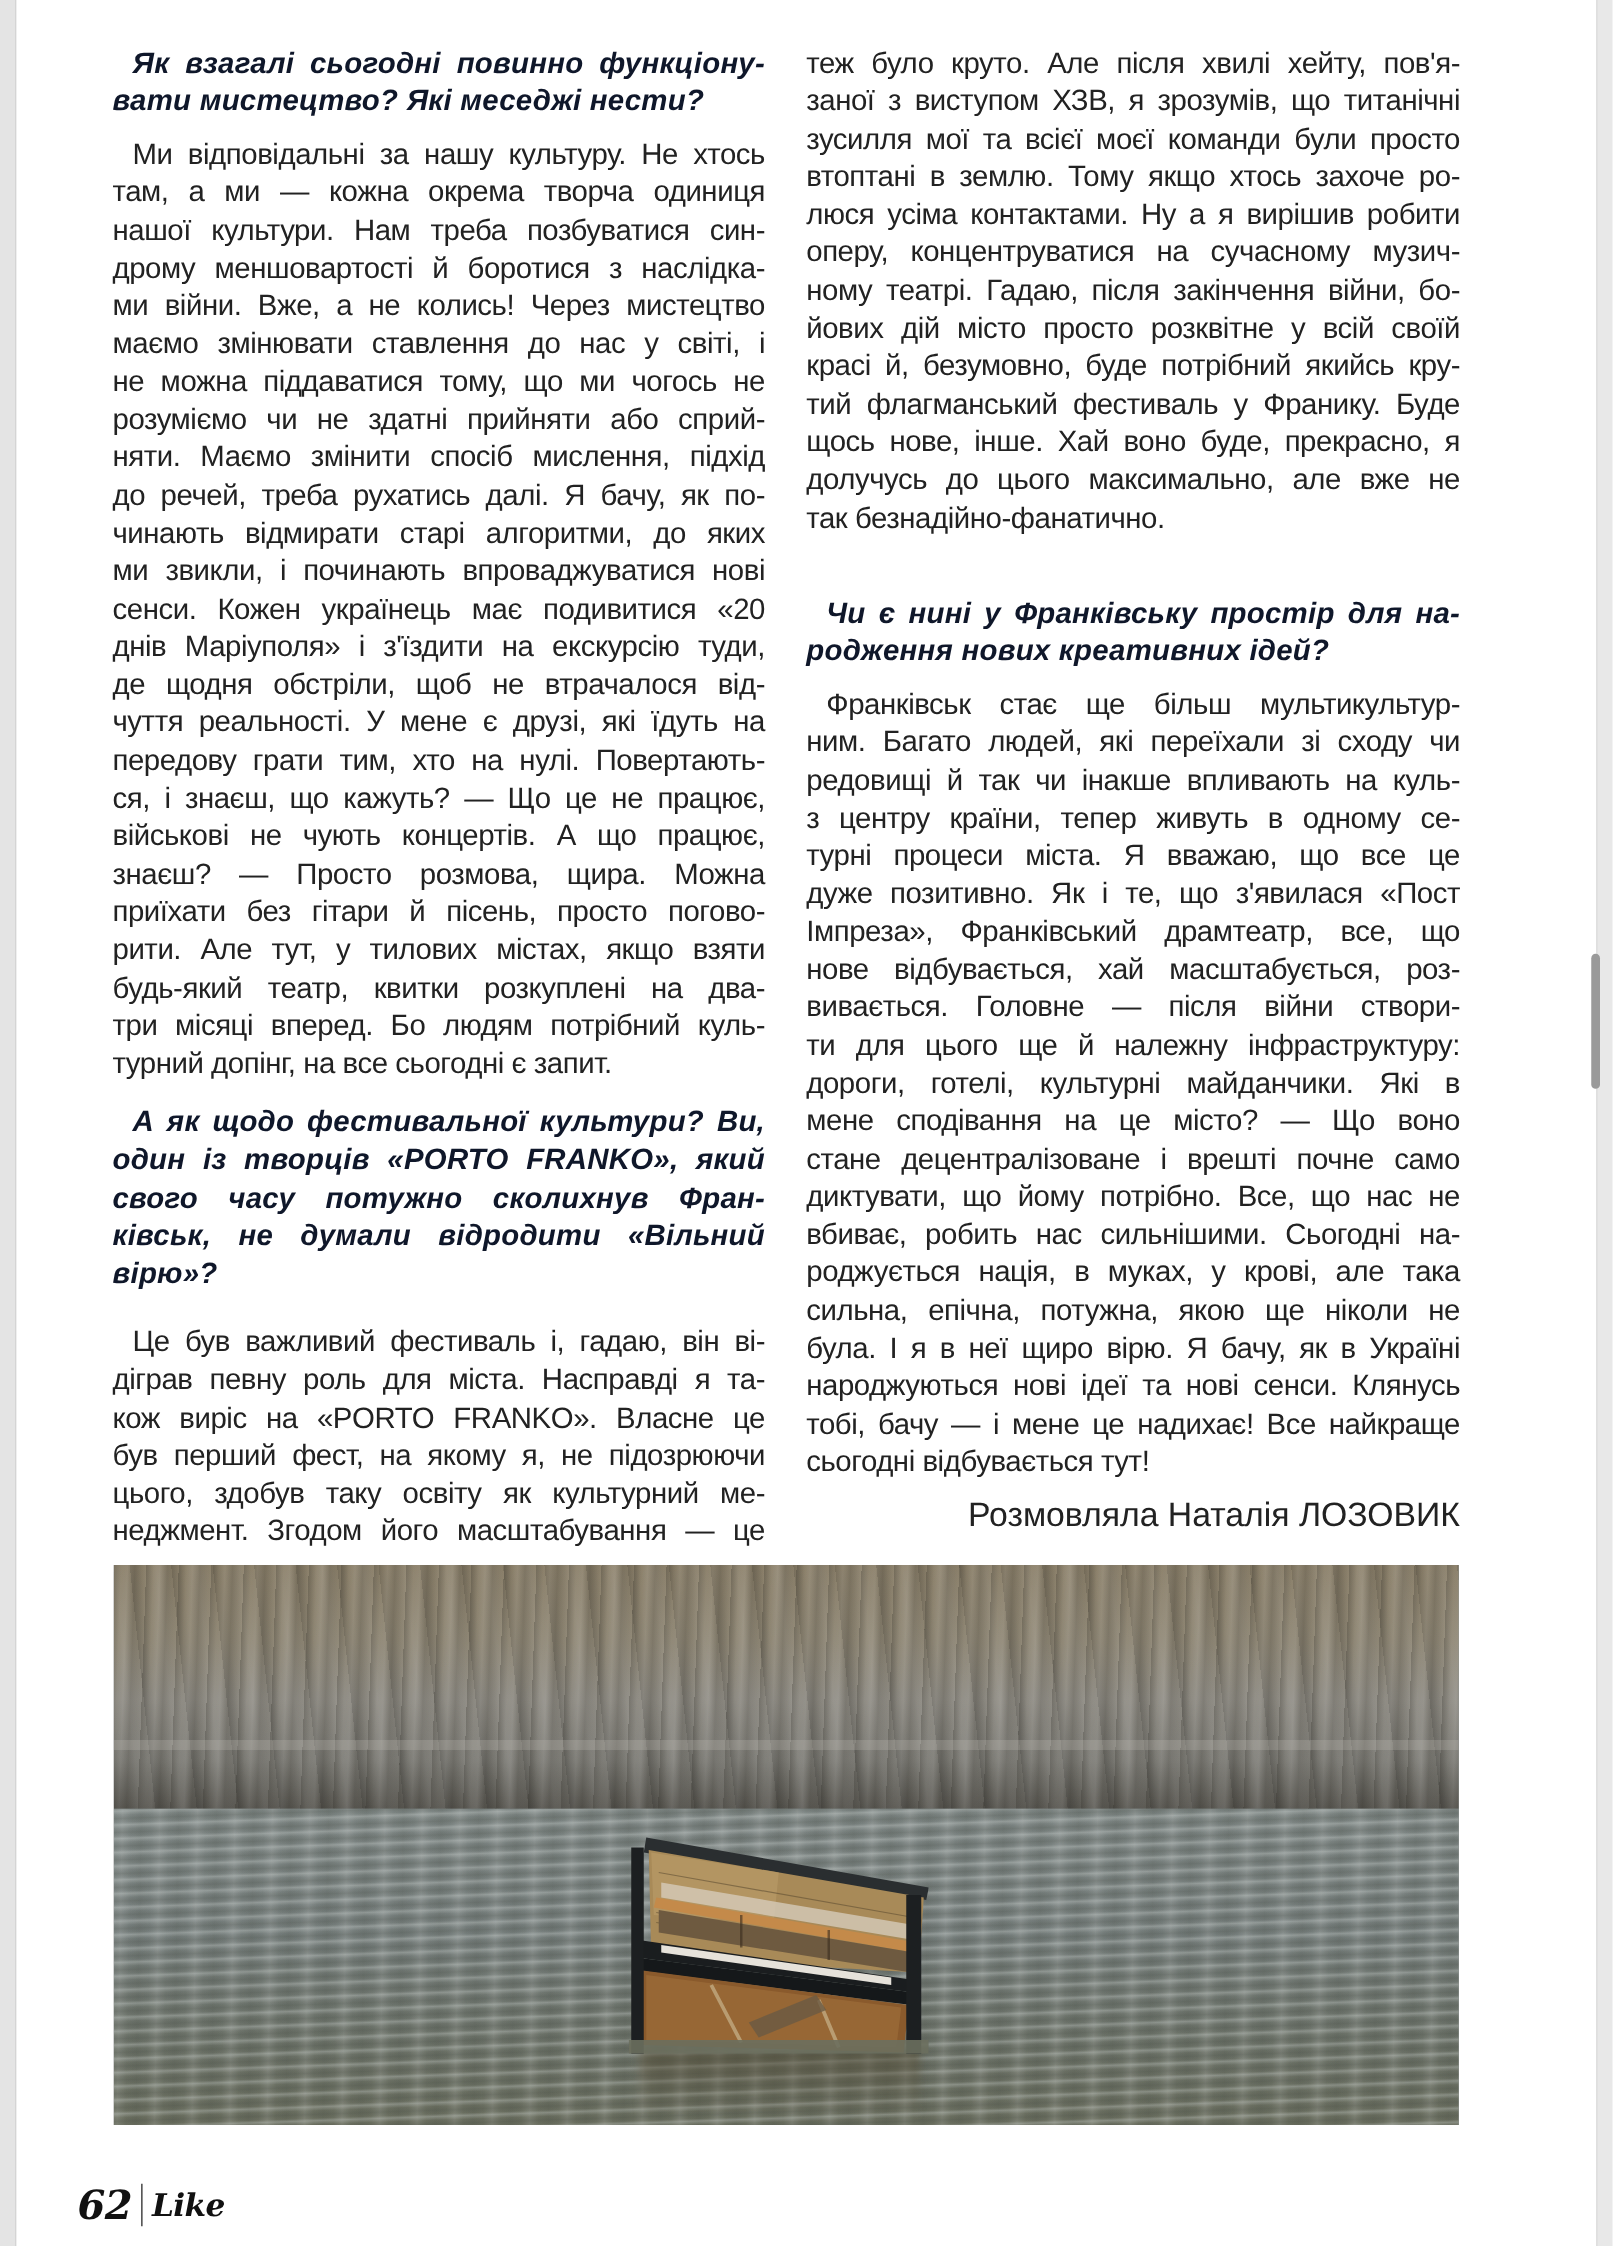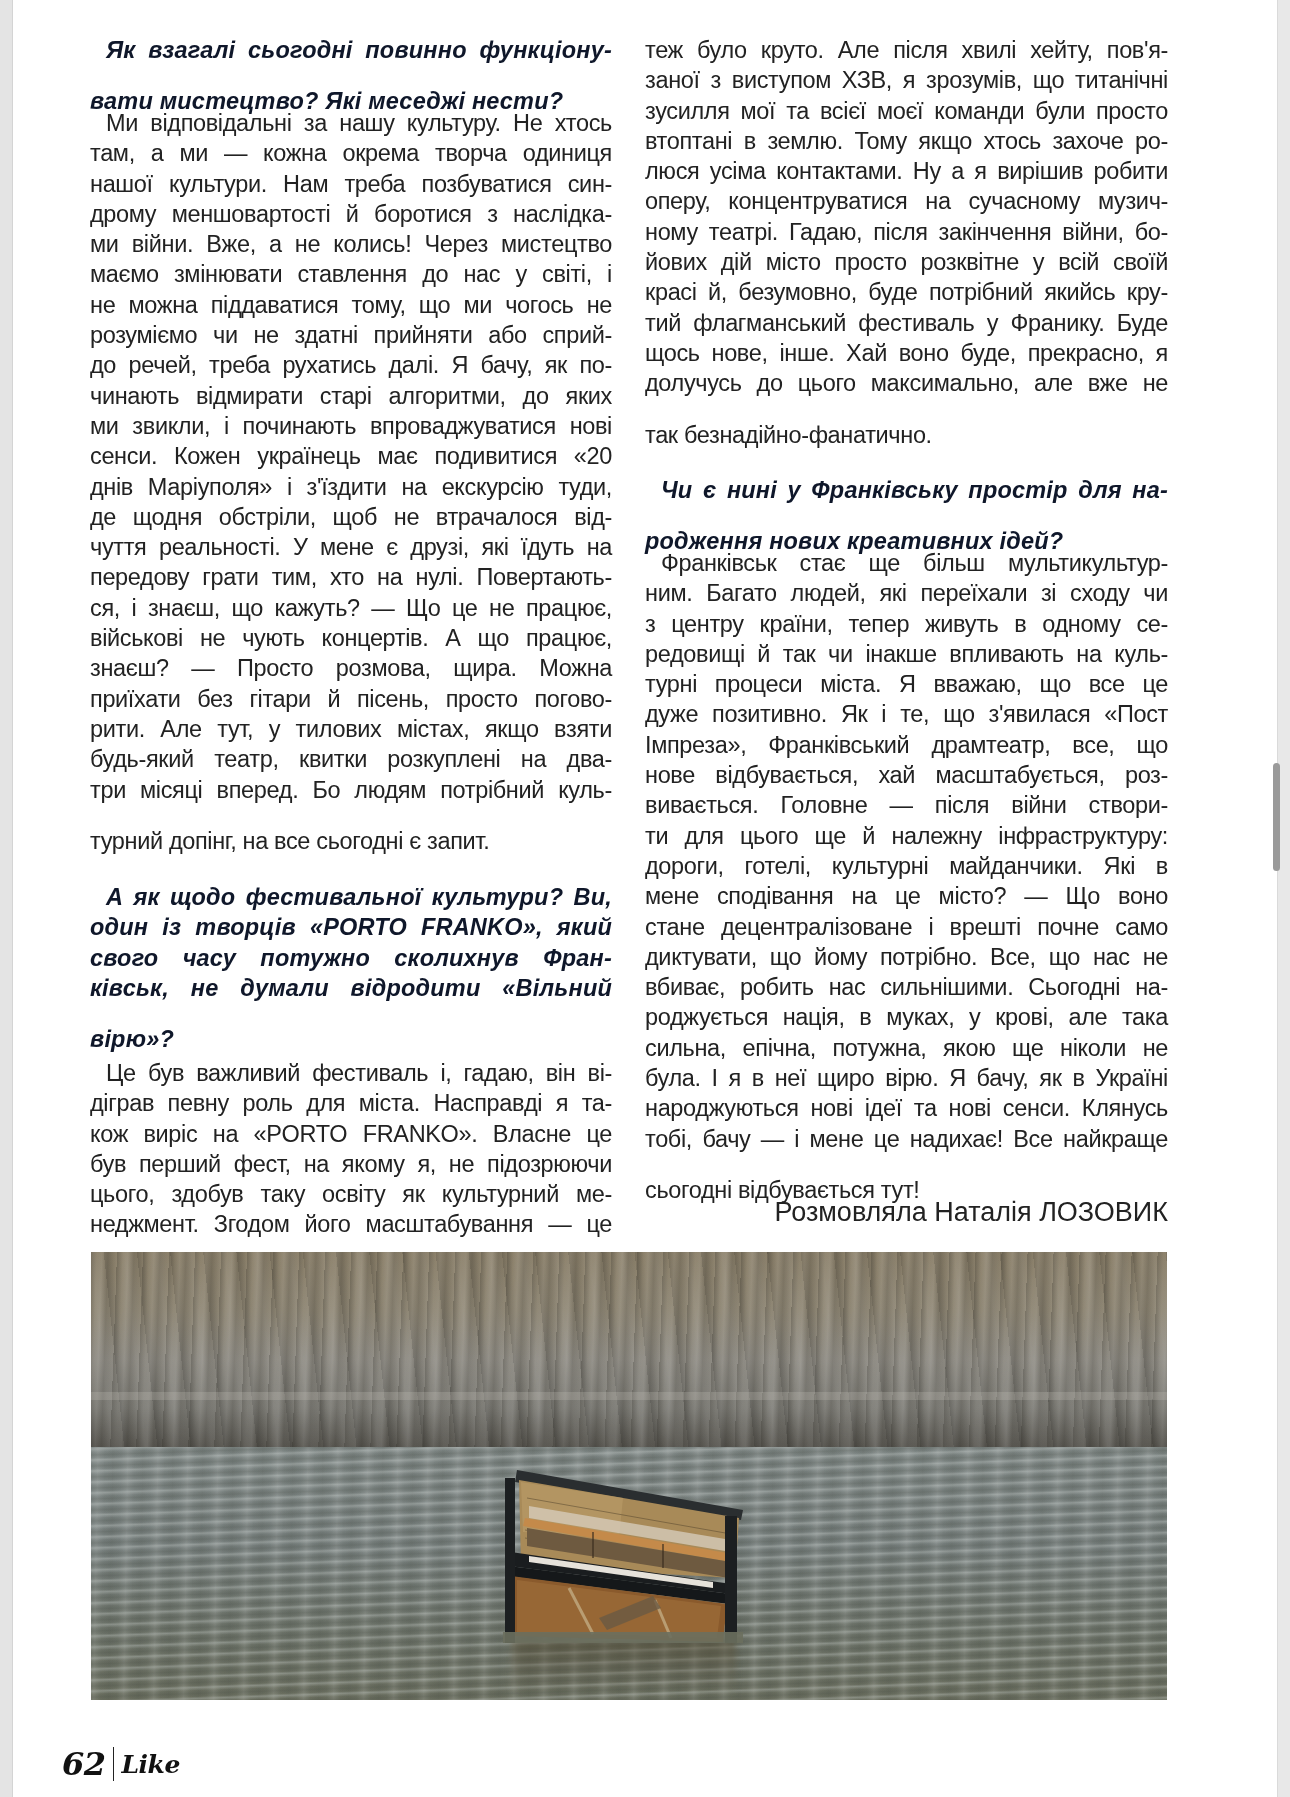--- a/index.html
+++ b/index.html
@@ -12,21 +12,21 @@
   .viewer-left { position:absolute; left:0; top:0; width:12px; height:1797px; background:#e4e4e4; border-right:1px solid #d4d4d4; }
   .viewer-right { position:absolute; left:1277px; top:0; width:13px; height:1797px; background:#e8e8e8; border-left:1px solid #dadada; }
   .scroll-thumb { position:absolute; left:1273px; top:763px; width:7px; height:108px; background:#9a9a9a; border-radius:4px; }
 
   .col { position:absolute; width:522px; }
   .line {
     height:30.3px; line-height:30.3px; font-size:23.5px; white-space:nowrap;
     text-align:justify; text-align-last:justify; letter-spacing:-0.35px;
     overflow:visible;
   }
-  .line.last { text-align-last:left;margin-top:21px; }
+  .line.last { text-align-last:left; }
   .line.indent { padding-left:16px; }
   .heading .line { font-weight:bold; font-style:italic; color:#0f172a; letter-spacing:0.2px; }
   .body .line { color:#222; font-stretch:condensed; }
 
   .byline { position:absolute; left:645px; top:1197px; width:523px; text-align:right; font-size:27px; color:#222; line-height:30px; }
 
   .photo { position:absolute; left:91px; top:1252px; width:1076px; height:448px; overflow:hidden; background:#6f7573; }
   .cliff {
     position:absolute; left:0; top:0; width:100%; height:195px;
     background:
@@ -63,20 +63,21 @@
   </div>
 <div class="col body" id="lb1" style="left:90px; top:108px;">
     <div class="line indent">Ми відповідальні за нашу культуру. Не хтось</div>
     <div class="line">там, а ми — кожна окрема творча одиниця</div>
     <div class="line">нашої культури. Нам треба позбуватися син-</div>
     <div class="line">дрому меншовартості й боротися з наслідка-</div>
     <div class="line">ми війни. Вже, а не колись! Через мистецтво</div>
     <div class="line">маємо змінювати ставлення до нас у світі, і</div>
     <div class="line">не можна піддаватися тому, що ми чогось не</div>
     <div class="line">розуміємо чи не здатні прийняти або сприй-</div>
+    <div class="line">няти. Маємо змінити спосіб мислення, підхід</div>
     <div class="line">до речей, треба рухатись далі. Я бачу, як по-</div>
     <div class="line">чинають відмирати старі алгоритми, до яких</div>
     <div class="line">ми звикли, і починають впроваджуватися нові</div>
     <div class="line">сенси. Кожен українець має подивитися «20</div>
     <div class="line">днів Маріуполя» і з'їздити на екскурсію туди,</div>
     <div class="line">де щодня обстріли, щоб не втрачалося від-</div>
     <div class="line">чуття реальності. У мене є друзі, які їдуть на</div>
     <div class="line">передову грати тим, хто на нулі. Повертають-</div>
     <div class="line">ся, і знаєш, що кажуть? — Що це не працює,</div>
     <div class="line">військові не чують концертів. А що працює,</div>
@@ -118,22 +119,22 @@
     <div class="line">долучусь до цього максимально, але вже не</div>
     <div class="line last">так безнадійно-фанатично.</div>
   </div>
 <div class="col heading" id="rh" style="left:645px; top:475px; width:523px;">
     <div class="line indent">Чи є нині у Франківську простір для на-</div>
     <div class="line last">родження нових креативних ідей?</div>
   </div>
 <div class="col body" id="rb2" style="left:645px; top:548px; width:523px;">
     <div class="line indent">Франківськ  стає ще більш мультикультур-</div>
     <div class="line">ним. Багато людей, які переїхали зі сходу чи</div>
+    <div class="line">редовищі й так чи інакше впливають на куль-</div>
     <div class="line">з центру країни, тепер живуть в одному се-</div>
-    <div class="line">редовищі й так чи інакше впливають на куль-</div>
     <div class="line">турні процеси міста. Я вважаю, що все це</div>
     <div class="line">дуже позитивно. Як і те, що з'явилася «Пост</div>
     <div class="line">Імпреза», Франківський драмтеатр, все, що</div>
     <div class="line">нове відбувається, хай масштабується, роз-</div>
     <div class="line">вивається. Головне — після війни створи-</div>
     <div class="line">ти для цього ще й належну інфраструктуру:</div>
     <div class="line">дороги, готелі, культурні майданчики. Які в</div>
     <div class="line">мене сподівання на це місто? — Що воно</div>
     <div class="line">стане децентралізоване і врешті почне само</div>
     <div class="line">диктувати, що йому потрібно. Все, що нас не</div>

